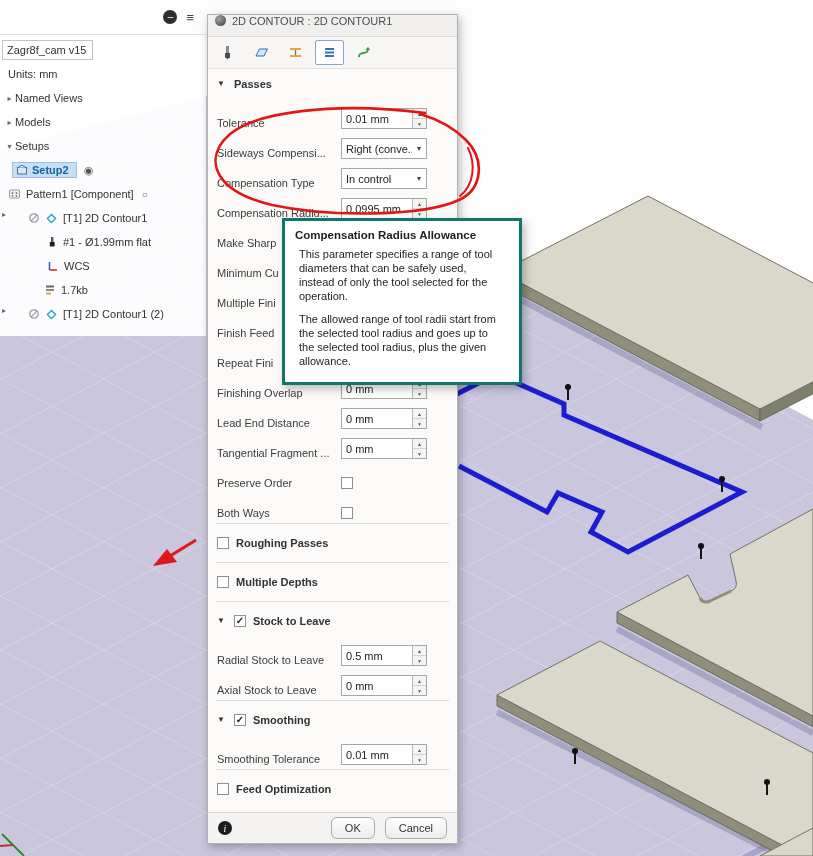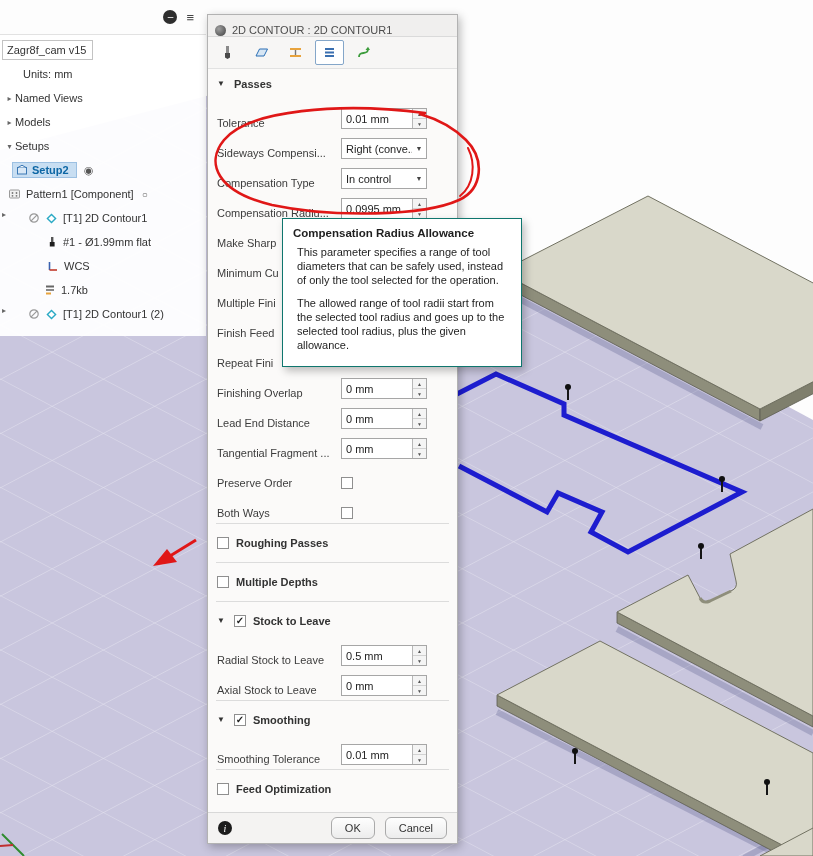--- a/index.html
+++ b/index.html
@@ -27,21 +27,21 @@
            padding:1px 7px 1px 3px;color:#0d66a4;font-weight:bold}
   .tgt{margin-left:7px;color:#555;font-size:11px}
   .circ{margin-left:8px;color:#666;font-size:10px}
   .bold{font-weight:normal}
   .ticon{flex:none;display:inline-flex;margin-right:5px}
 
   
   .dialog{position:absolute;left:207px;top:14px;width:251px;z-index:20;box-sizing:border-box;
           background:#fbfaf9;border:1px solid #b2b2b2;box-shadow:2px 3px 9px rgba(0,0,0,0.28);
           font-size:11px;color:#3c3c3c}
-  .dlg-title{height:21px;display:flex;align-items:flex-end;gap:6px;padding:0 7px;background:#f0efee;
+  .dlg-title{height:21px;display:flex;align-items:flex-start;gap:6px;padding:0 7px;background:#f0efee;
              border-bottom:1px solid #dadada;color:#4c4c4c}
   .op-icon{width:11px;height:11px;border-radius:50%;flex:none;
            background:radial-gradient(circle at 35% 35%,#a0a0a0,#3e3e3e)}
   .tabs{display:flex;gap:5px;padding:3px 5px;background:#f7f6f5;border-bottom:1px solid #e2e2e2}
   .tab{width:27px;height:23px;display:flex;align-items:center;justify-content:center;
        border:1px solid transparent;border-radius:2px}
   .tab.sel{background:#fff;border-color:#84a6c9}
   .sec-head{height:30px;display:flex;align-items:center;gap:7px;padding:0 9px;font-weight:bold;color:#333}
   .row{height:30px;display:flex;align-items:flex-end;padding:0 9px}
   .lbl{width:124px;flex:none;overflow:hidden;white-space:nowrap}
@@ -62,21 +62,21 @@
           display:flex;align-items:center;gap:10px;padding:0 10px}
   .info-i{width:14px;height:14px;border-radius:50%;background:#1c1c1c;color:#fff;flex:none;
           display:flex;align-items:center;justify-content:center;font-size:10px;
           font-family:"Liberation Serif",serif;font-style:italic}
   .spacer{flex:1}
   .btn{height:20px;padding:0 13px;display:flex;align-items:center;border:1px solid #aaa;border-radius:6px;
        background:linear-gradient(#fefefe,#ececec);color:#333}
 
   
   .tooltip{position:absolute;left:282px;top:218px;width:240px;z-index:40;box-sizing:border-box;
-           background:#fff;border:1px solid #0f766e;box-shadow:3px 4px 8px rgba(0,0,0,0.25);
+           background:#fff;border:3px solid #0f766e;box-shadow:3px 4px 8px rgba(0,0,0,0.25);
            padding:8px 10px 4px;font-size:11px;color:#1e1e1e}
   .tt-title{font-weight:bold;font-size:11.5px;margin-bottom:7px}
   .tooltip p{margin:0 4px 9px;line-height:1.27}
 </style>
 </head>
 <body>
 
 <svg class="vp" width="813" height="856" viewBox="0 0 813 856">
   <defs>
     <pattern id="isogrid" width="58" height="58" patternUnits="userSpaceOnUse" patternTransform="matrix(0.884,0.467,0.884,-0.467,0,0)">
@@ -145,21 +145,21 @@
 <div class="browser">
   <div class="b-toolbar">
     <span class="ic-collapse">–</span>
     <span class="ic-menu">≡</span>
   </div>
 
   <div class="doc-box">
     <span>Zagr8f_cam v15</span>
   </div>
 
-  <div class="t-row" style="padding-left:23px">
+  <div class="t-row" style="padding-left:8px">
     <span>Units: mm</span>
   </div>
 
   <div class="t-row" style="padding-left:4px">
     <span class="exp">▸</span>
     <span>Named Views</span>
   </div>
 
   <div class="t-row" style="padding-left:4px">
     <span class="exp">▸</span>

